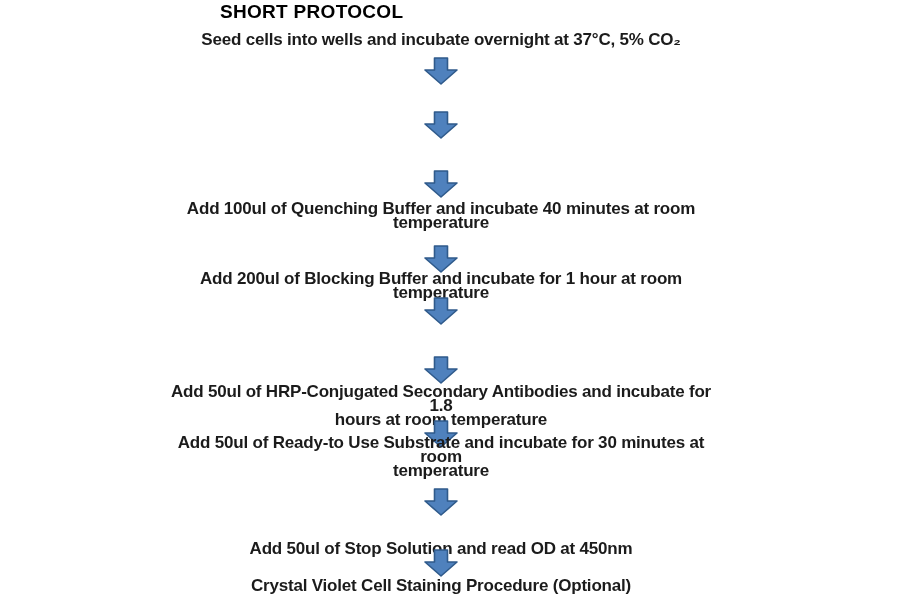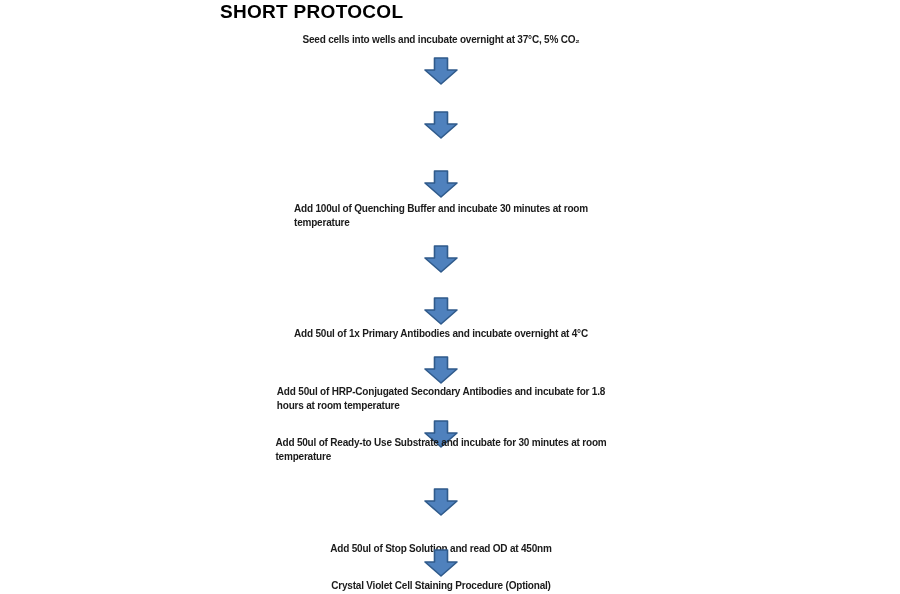--- a/index.html
+++ b/index.html
@@ -25,22 +25,23 @@
     letter-spacing: 0.3px;
     color: var(--title-color, #000000);
     white-space: nowrap;
   }
   .step {
     position: absolute;
     left: 441px;
     transform: translateX(-50%);
     width: max-content;
     max-width: 560px;
+    text-align: center;
     white-space: pre-line;
-    font-size: 10px;
+    font-size: 17px;
     font-weight: bold;
     letter-spacing: -0.2px;
     line-height: 14px;
     color: var(--text, #1b1b1b);
   }
   .arrow {
     position: absolute;
     left: 441px;
     transform: translateX(-50%);
     width: 34px;
@@ -66,31 +67,31 @@
     </svg>
 
   <svg class="arrow" style="top:111px" viewBox="0 0 34 28" aria-hidden="true">
       <polygon points="10.5,1 23.5,1 23.5,13 33,13 17,27 1,13 10.5,13"></polygon>
     </svg>
 
   <svg class="arrow" style="top:170px" viewBox="0 0 34 28" aria-hidden="true">
       <polygon points="10.5,1 23.5,1 23.5,13 33,13 17,27 1,13 10.5,13"></polygon>
     </svg>
 
-  <div class="step" style="top:202px">Add 100ul of Quenching Buffer and incubate 30 minutes at room
+  <div class="step" style="top:202px">Add 100ul of Quenching Buffer and incubate 40 minutes at room
 temperature</div>
   <svg class="arrow" style="top:245px" viewBox="0 0 34 28" aria-hidden="true">
       <polygon points="10.5,1 23.5,1 23.5,13 33,13 17,27 1,13 10.5,13"></polygon>
     </svg>
 
+  <div class="step" style="top:272px">Add 200ul of Blocking Buffer and incubate for 1 hour at room temperature</div>
   <svg class="arrow" style="top:297px" viewBox="0 0 34 28" aria-hidden="true">
       <polygon points="10.5,1 23.5,1 23.5,13 33,13 17,27 1,13 10.5,13"></polygon>
     </svg>
 
-  <div class="step" style="top:327px">Add 50ul of 1x Primary Antibodies and incubate overnight at 4°C</div>
   <svg class="arrow" style="top:356px" viewBox="0 0 34 28" aria-hidden="true">
       <polygon points="10.5,1 23.5,1 23.5,13 33,13 17,27 1,13 10.5,13"></polygon>
     </svg>
 
   <div class="step" style="top:385px">Add 50ul of HRP-Conjugated Secondary Antibodies and incubate for 1.8
 hours at room temperature</div>
   <svg class="arrow" style="top:420px" viewBox="0 0 34 28" aria-hidden="true">
       <polygon points="10.5,1 23.5,1 23.5,13 33,13 17,27 1,13 10.5,13"></polygon>
     </svg>
 

